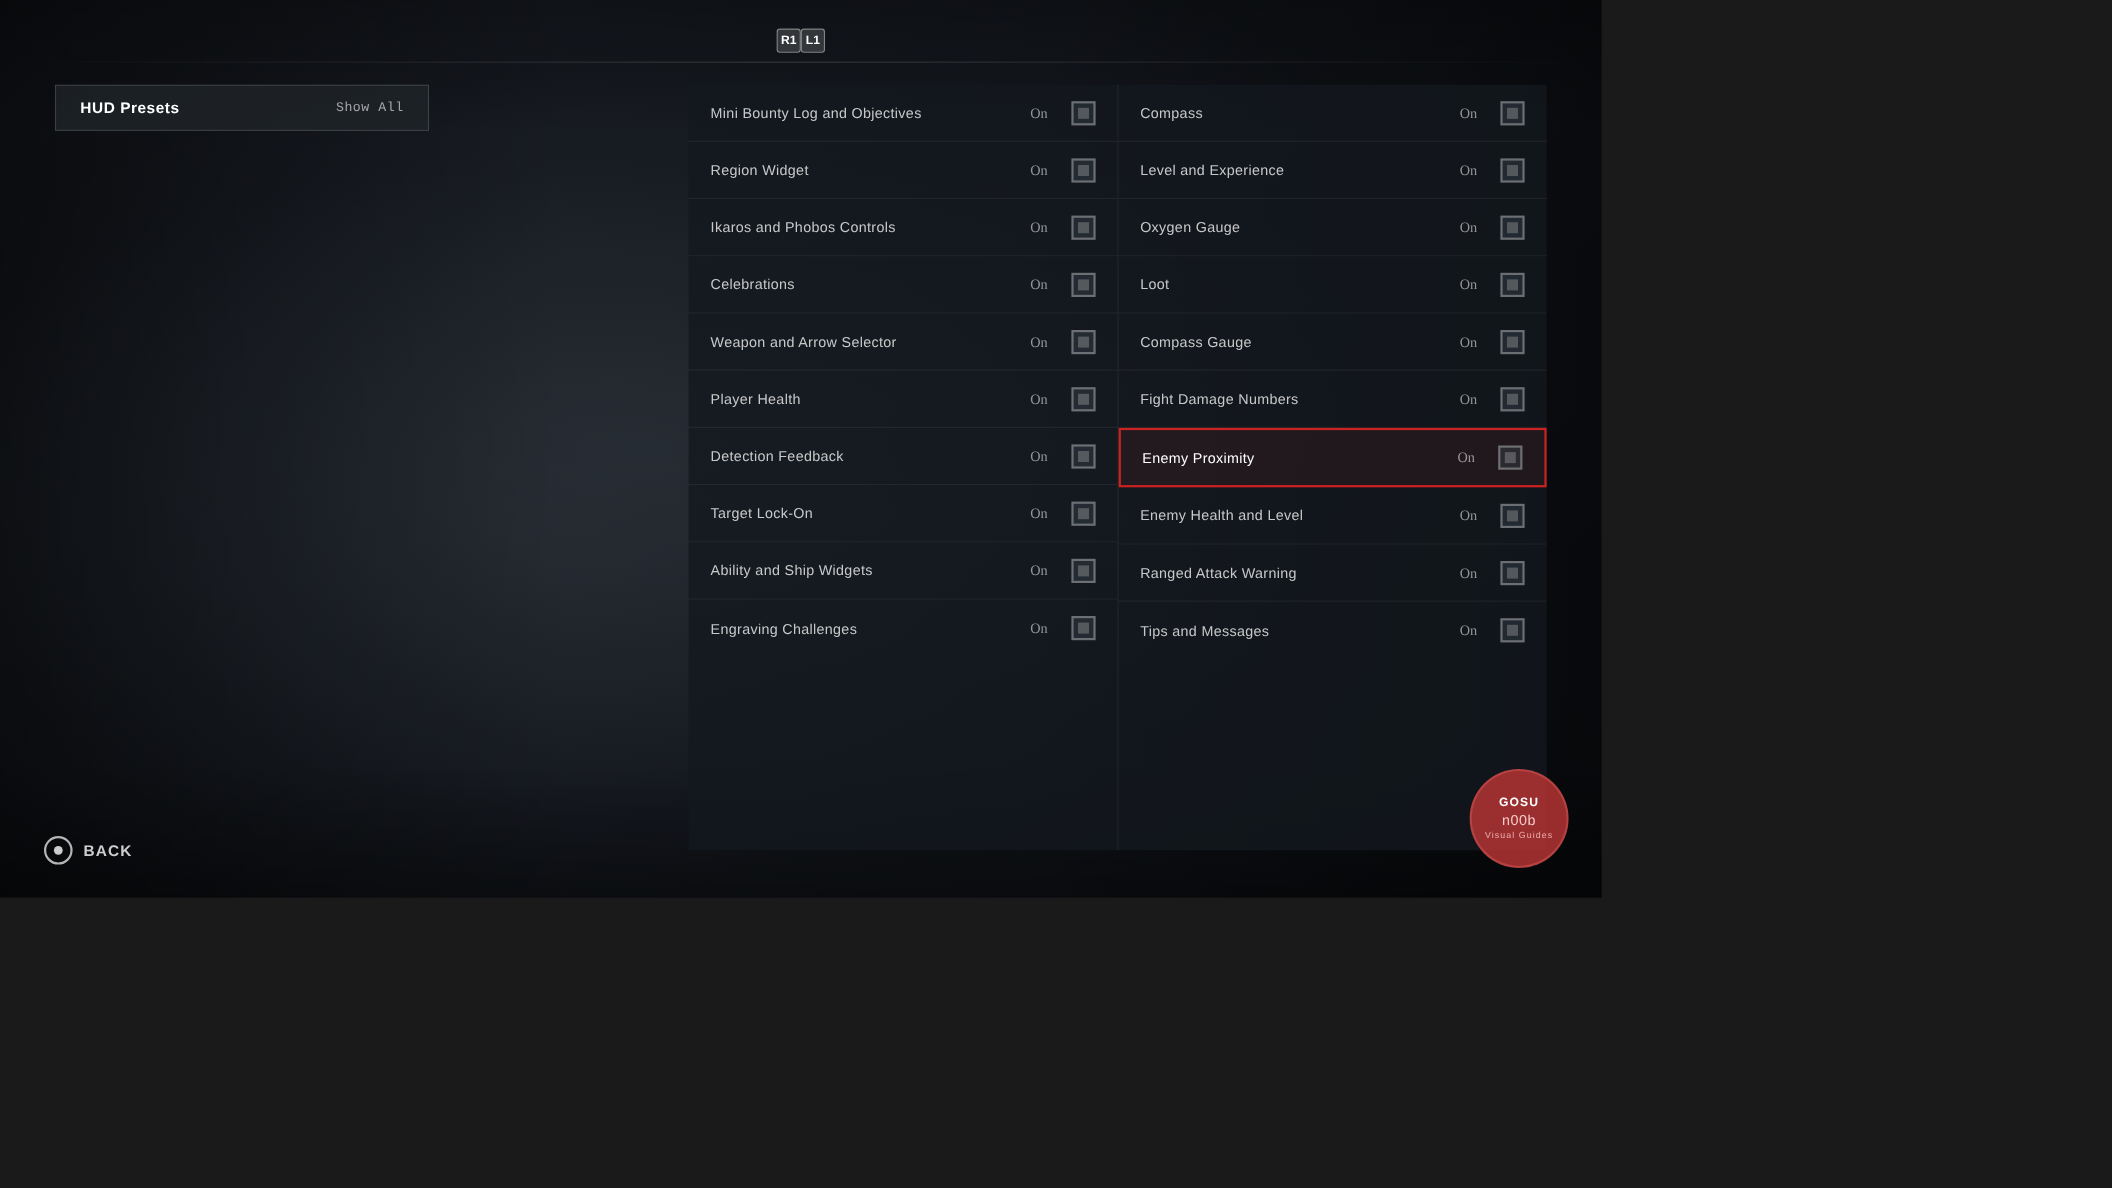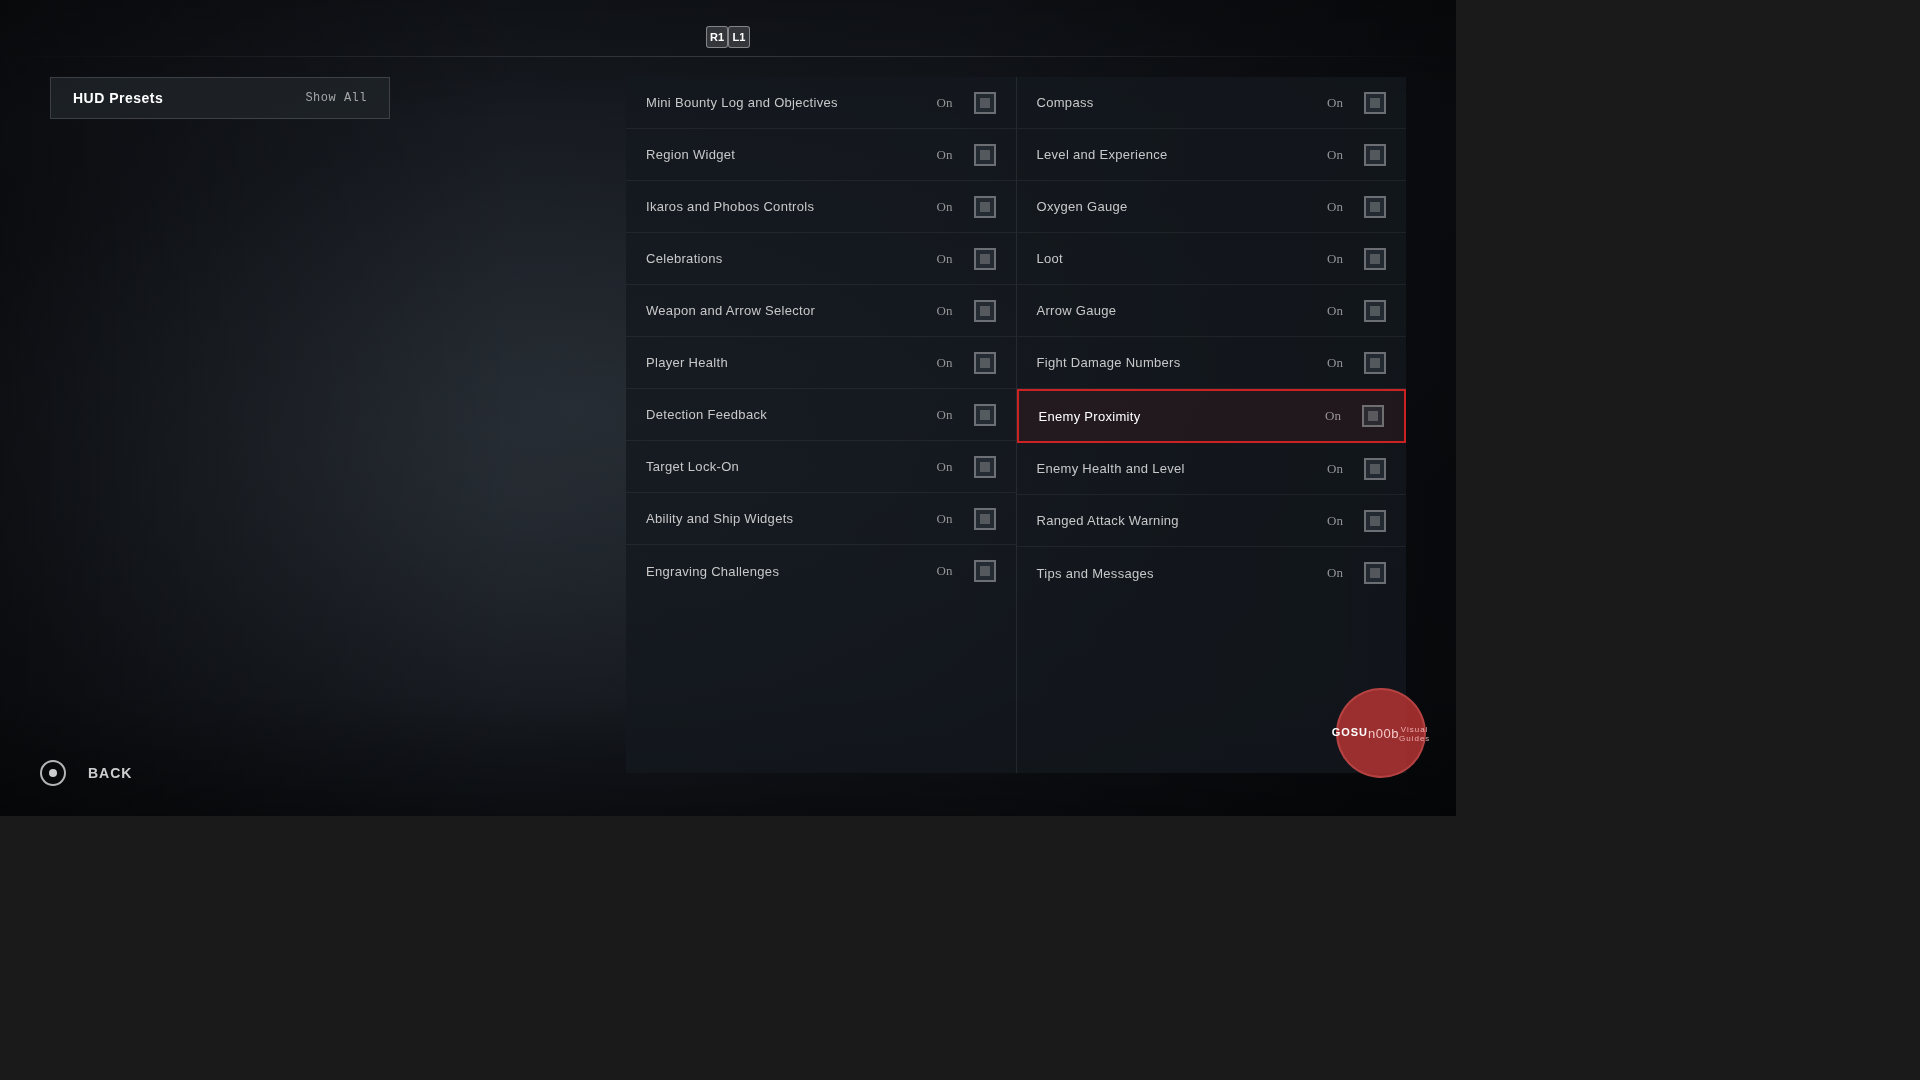--- a/index.html
+++ b/index.html
@@ -218,34 +218,33 @@
       background: rgba(255,255,255,0.8);
       border-radius: 50%;
     }
 
     .back-label {
       color: rgba(255,255,255,0.8);
       font-size: 14px;
       font-weight: 600;
       letter-spacing: 1px;
       text-transform: uppercase;
-      margin-left: 12px;
     }
 
     
     .watermark {
       position: absolute;
-      bottom: 38px;
+      bottom: 27px;
       right: 30px;
       width: 90px;
       height: 90px;
       background: rgba(180, 50, 50, 0.85);
       border-radius: 50%;
       display: flex;
-      flex-direction: row;
+      flex-direction: column;
       align-items: center;
       justify-content: center;
       border: 2px solid rgba(200, 80, 80, 0.6);
     }
 
     .watermark-text1 {
       color: #fff;
       font-size: 11px;
       font-weight: 900;
       letter-spacing: 1px;
@@ -418,21 +417,21 @@
             </div>
           </div>
           <div class="setting-row">
             <span class="setting-name">Loot</span>
             <span class="setting-value">On</span>
             <div class="setting-checkbox">
               <div class="setting-checkbox-inner"></div>
             </div>
           </div>
           <div class="setting-row">
-            <span class="setting-name">Arrow Gauge</span>
+            <span class="setting-name">Compass Gauge</span>
             <span class="setting-value">On</span>
             <div class="setting-checkbox">
               <div class="setting-checkbox-inner"></div>
             </div>
           </div>
           <div class="setting-row">
             <span class="setting-name">Fight Damage Numbers</span>
             <span class="setting-value">On</span>
             <div class="setting-checkbox">
               <div class="setting-checkbox-inner"></div>

